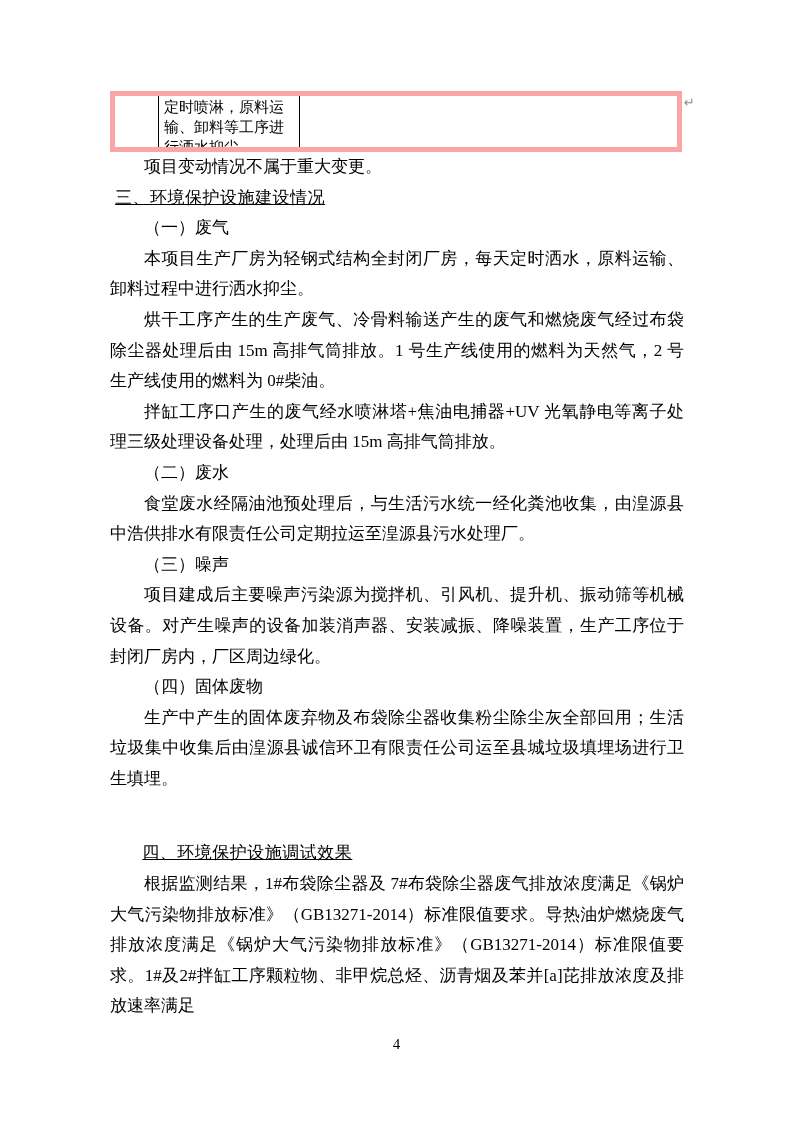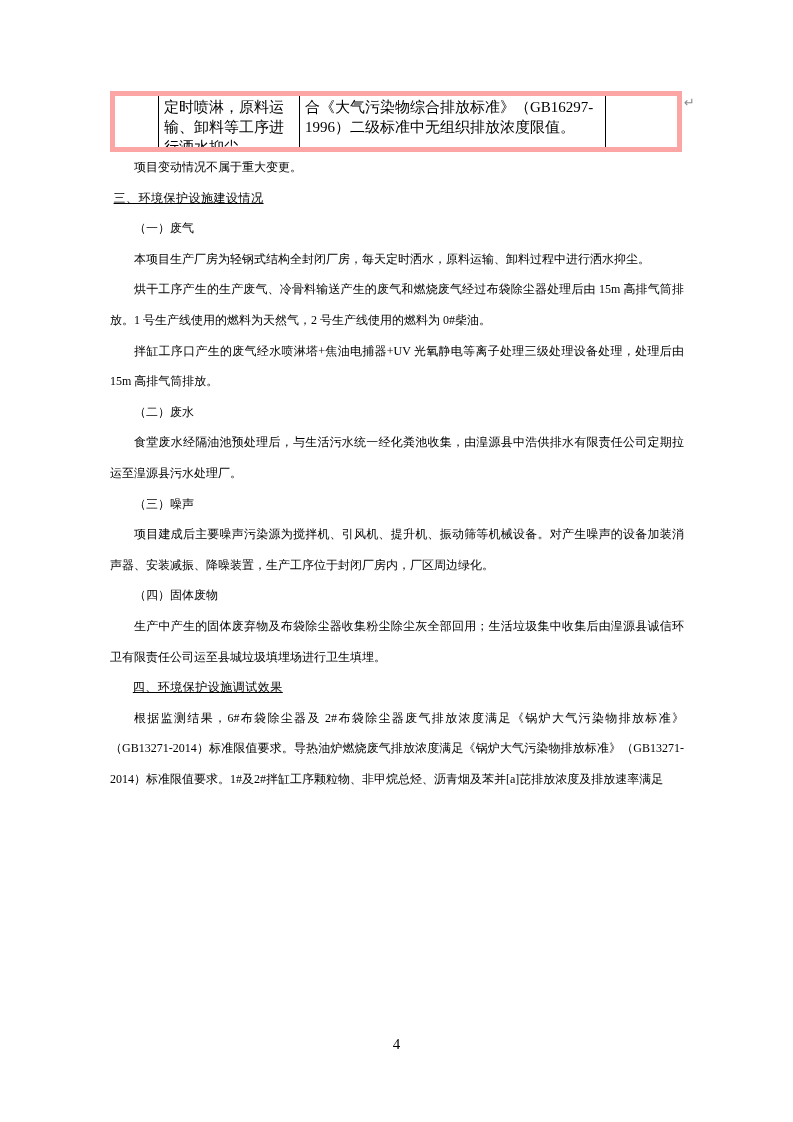--- a/index.html
+++ b/index.html
@@ -32,64 +32,63 @@
     position:absolute;left:684px;top:95px;
     font-size:13px;color:#8a8a8a;
     font-family:"DejaVu Sans",sans-serif;
   }
   
   .body{
     position:absolute;left:110px;top:152px;width:574px;
   }
   .body p,.body h3{
     margin:0;padding:0;
-    font-size:12px;line-height:30.6px;
+    font-size:17px;line-height:30.6px;
     text-align:justify;
     font-weight:normal;
   }
   .para{text-indent:2em;}
   .sec-heading{
     font-weight:bold;
     font-family:"Liberation Sans","DejaVu Sans",sans-serif;
     text-indent:0.3em;
     letter-spacing:0.5px;
     text-decoration:underline;
   }
-  .sec-heading.indent2{text-indent:1.9em;}
+  .sec-heading.indent2{text-indent:1.9em;margin-top:44px;}
   
   .page-number{
     position:absolute;left:0;right:0;top:1036px;
     text-align:center;font-size:15px;
   }
 </style>
 </head>
 <body>
 
 <div class="page">
 
   <div class="top-table">
     <div class="tcell tc1"></div>
     <div class="tcell tc2">定时喷淋，原料运输、卸料等工序进行洒水抑尘。</div>
-    <div class="tcell tc3">合《大气污染物综合排放标准》（GB16297-1996）二级标准中无组织排放浓度限值。</div>
     <div class="tcell tc4"></div>
   </div>
   <span class="pmark">↵</span>
 
   <div class="body">
     <p class="para">项目变动情况不属于重大变更。</p>
     <h3 class="sec-heading">三、环境保护设施建设情况</h3>
     <p class="para">（一）废气</p>
     <p class="para">本项目生产厂房为轻钢式结构全封闭厂房，每天定时洒水，原料运输、卸料过程中进行洒水抑尘。</p>
     <p class="para">烘干工序产生的生产废气、冷骨料输送产生的废气和燃烧废气经过布袋除尘器处理后由 15m 高排气筒排放。1 号生产线使用的燃料为天然气，2 号生产线使用的燃料为 0#柴油。</p>
     <p class="para">拌缸工序口产生的废气经水喷淋塔+焦油电捕器+UV 光氧静电等离子处理三级处理设备处理，处理后由 15m 高排气筒排放。</p>
     <p class="para">（二）废水</p>
     <p class="para">食堂废水经隔油池预处理后，与生活污水统一经化粪池收集，由湟源县中浩供排水有限责任公司定期拉运至湟源县污水处理厂。</p>
     <p class="para">（三）噪声</p>
     <p class="para">项目建成后主要噪声污染源为搅拌机、引风机、提升机、振动筛等机械设备。对产生噪声的设备加装消声器、安装减振、降噪装置，生产工序位于封闭厂房内，厂区周边绿化。</p>
     <p class="para">（四）固体废物</p>
     <p class="para">生产中产生的固体废弃物及布袋除尘器收集粉尘除尘灰全部回用；生活垃圾集中收集后由湟源县诚信环卫有限责任公司运至县城垃圾填埋场进行卫生填埋。</p>
     <h3 class="sec-heading indent2">四、环境保护设施调试效果</h3>
-    <p class="para">根据监测结果，6#布袋除尘器及 2#布袋除尘器废气排放浓度满足《锅炉大气污染物排放标准》（GB13271-2014）标准限值要求。导热油炉燃烧废气排放浓度满足《锅炉大气污染物排放标准》（GB13271-2014）标准限值要求。1#及2#拌缸工序颗粒物、非甲烷总烃、沥青烟及苯并[a]芘排放浓度及排放速率满足</p>
+    <p class="para">根据监测结果，1#布袋除尘器及 7#布袋除尘器废气排放浓度满足《锅炉大气污染物排放标准》（GB13271-2014）标准限值要求。导热油炉燃烧废气排放浓度满足《锅炉大气污染物排放标准》（GB13271-2014）标准限值要求。1#及2#拌缸工序颗粒物、非甲烷总烃、沥青烟及苯并[a]芘排放浓度及排放速率满足</p>
   </div>
 
   <div class="page-number">4</div>
 
 </div>
 
 </body></html>

